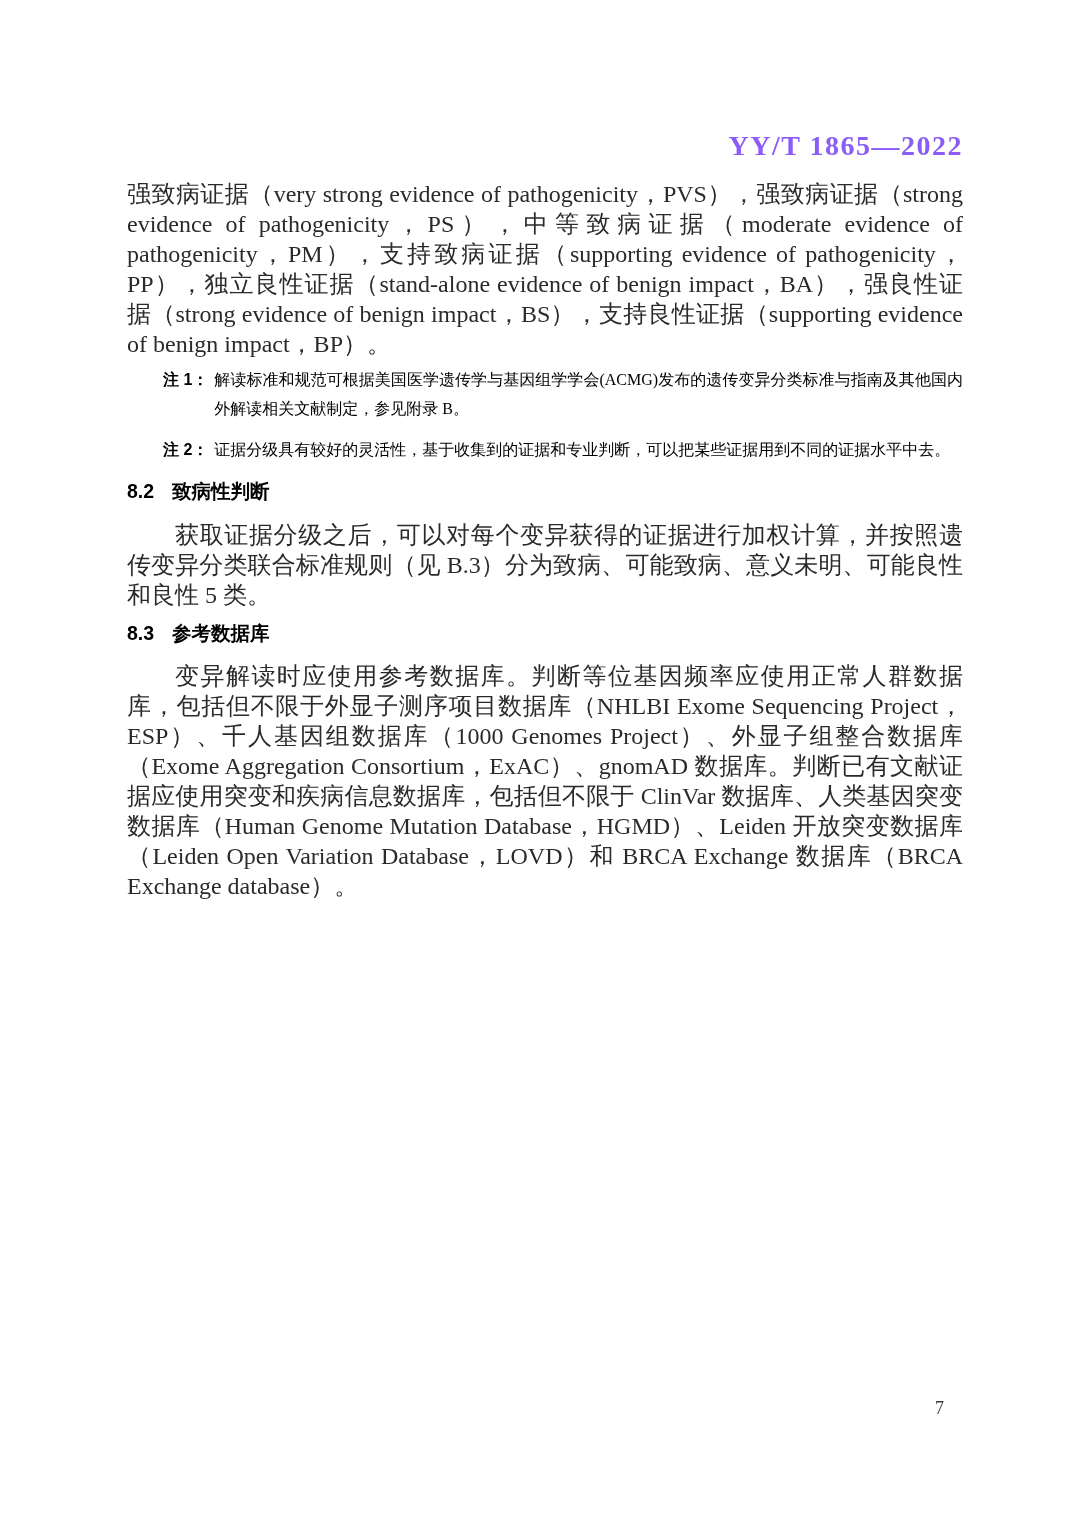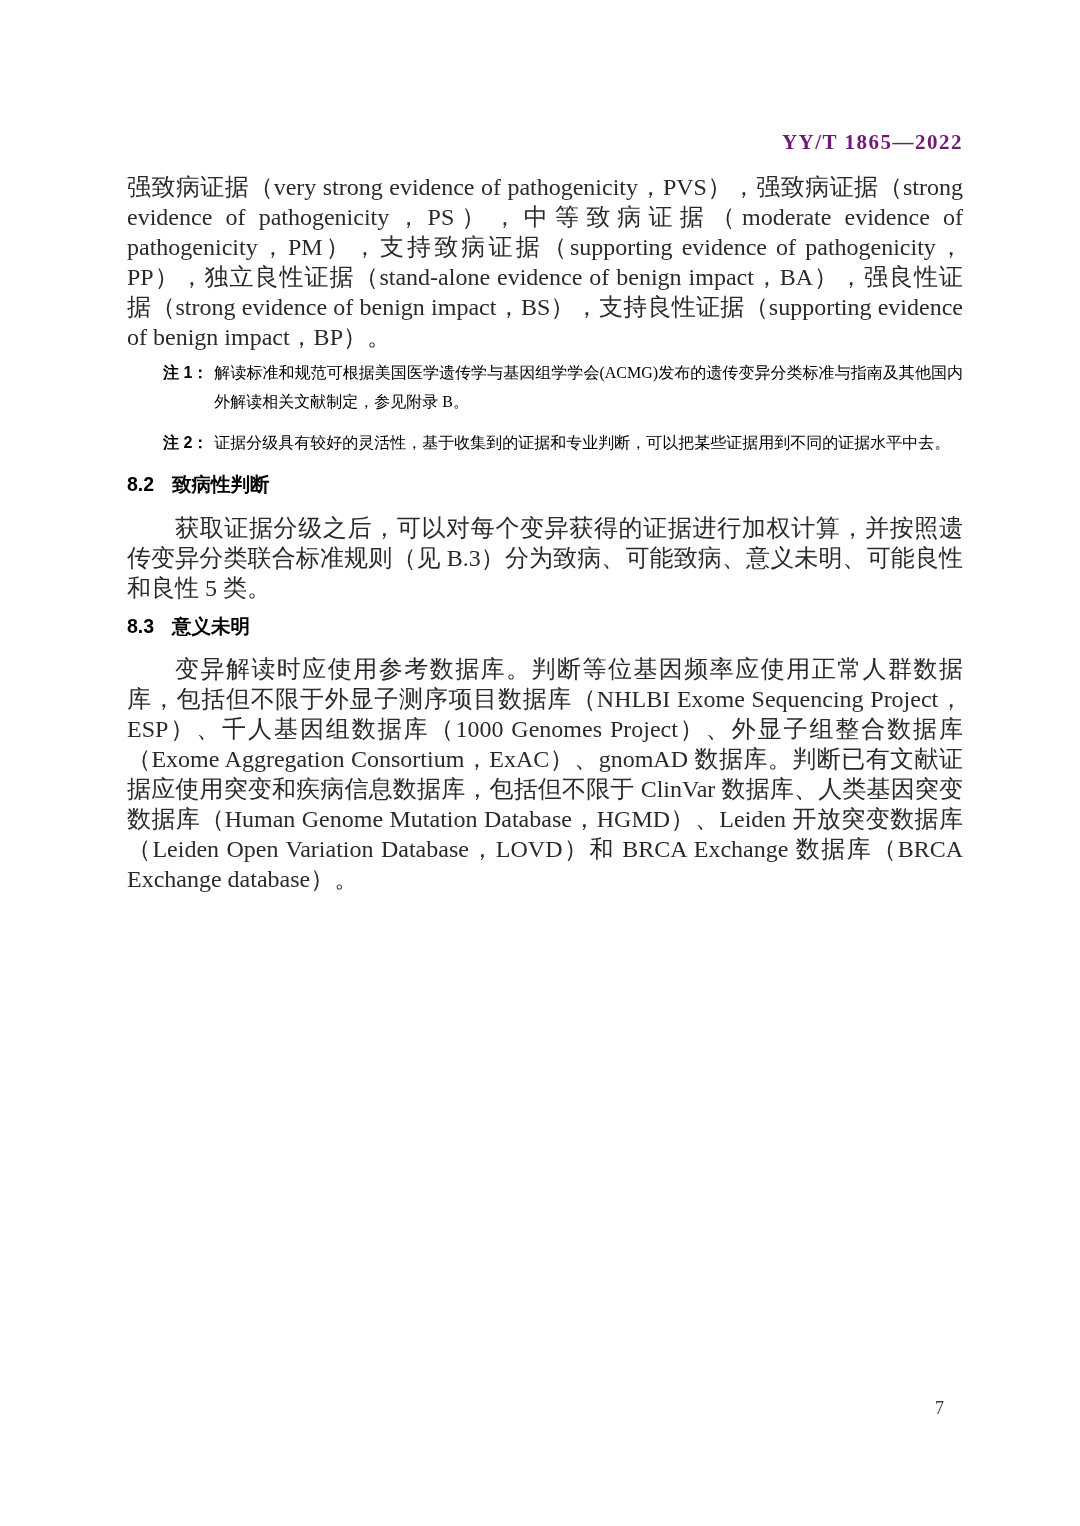--- a/index.html
+++ b/index.html
@@ -20,23 +20,23 @@
   .content {
     position: absolute;
     left: 127px;
     right: 117px;
     top: 0;
   }
   .running-header {
     margin-top: 130px;
     text-align: right;
     font-weight: bold;
-    font-size: 21px;
+    font-size: 28px;
     letter-spacing: 1.5px;
-    color: #701a75;
+    color: #8b5cf6;
   }
   .para {
     font-size: 24px;
     line-height: 30px;
     text-align: justify;
     text-justify: inter-ideograph;
     color: #2a2a2a;
   }
   .para.intro {
     margin-top: 17px;
@@ -108,21 +108,21 @@
 
     <div class="heading heading-82">
       <span class="sec-num">8.2</span>
       <span class="sec-title">致病性判断</span>
     </div>
 
     <p class="para indent body-82">获取证据分级之后，可以对每个变异获得的证据进行加权计算，并按照遗传变异分类联合标准规则（见 B.3）分为致病、可能致病、意义未明、可能良性和良性 5 类。</p>
 
     <div class="heading heading-83">
       <span class="sec-num">8.3</span>
-      <span class="sec-title">意义未明</span>
+      <span class="sec-title">参考数据库</span>
     </div>
 
     <p class="para indent body-83">变异解读时应使用参考数据库。判断等位基因频率应使用正常人群数据库，包括但不限于外显子测序项目数据库（NHLBI Exome Sequencing Project，ESP）、千人基因组数据库（1000 Genomes Project）、外显子组整合数据库（Exome Aggregation Consortium，ExAC）、gnomAD 数据库。判断已有文献证据应使用突变和疾病信息数据库，包括但不限于 ClinVar 数据库、人类基因突变数据库（Human Genome Mutation Database，HGMD）、Leiden 开放突变数据库（Leiden Open Variation Database，LOVD）和 BRCA Exchange 数据库（BRCA Exchange database）。</p>
 
   </div>
 
   <div class="page-number">7</div>
 </div>
 
 </body></html>

